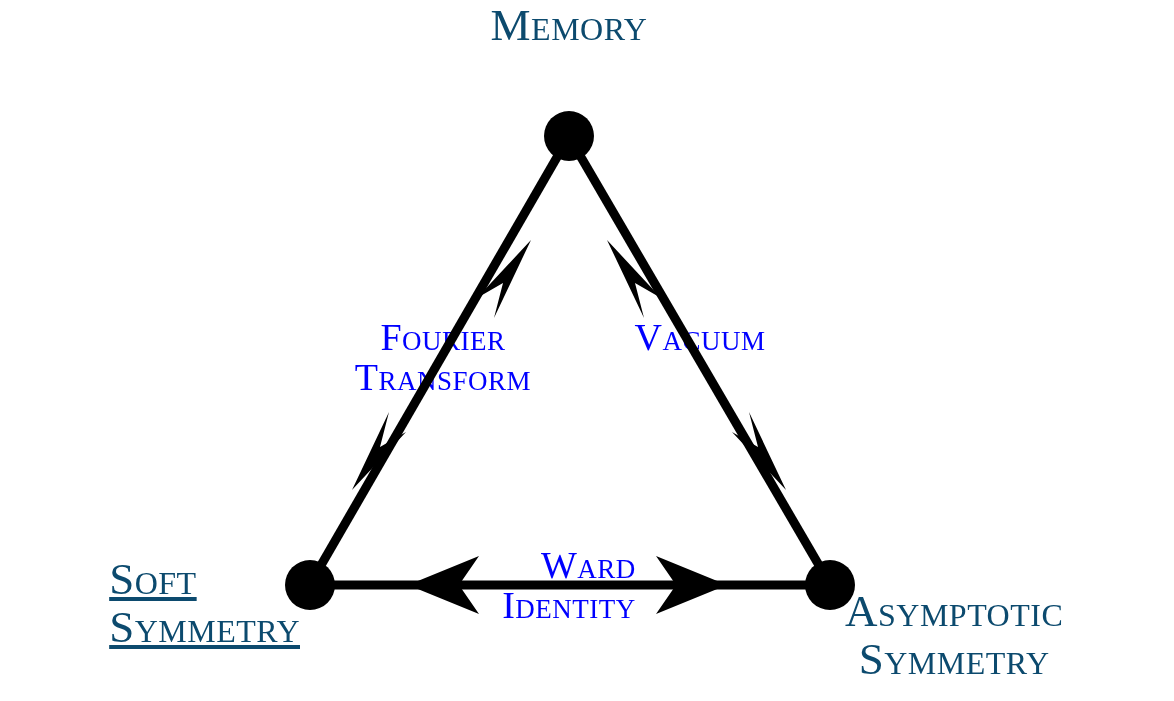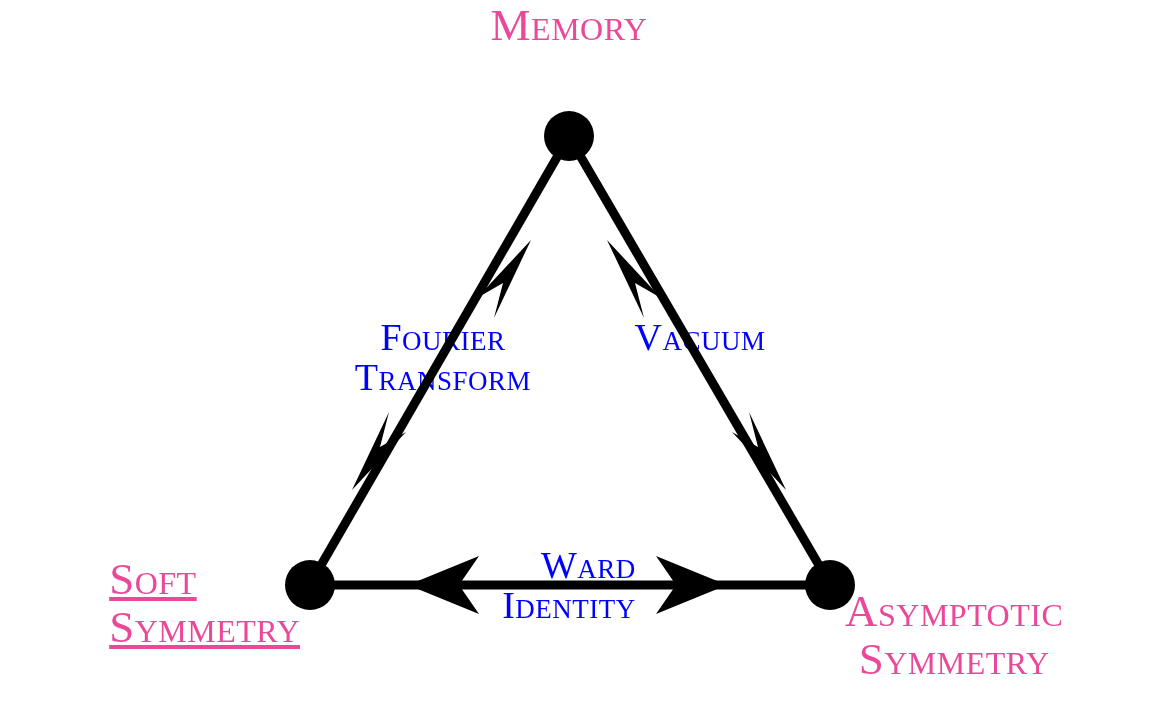--- a/index.html
+++ b/index.html
@@ -30,21 +30,21 @@
   .label {
     position: absolute;
     font-family: "Liberation Serif", "DejaVu Serif", serif;
     font-variant: small-caps;
     font-weight: normal;
     line-height: 1.06;
     white-space: nowrap;
     letter-spacing: 0.5px;
   }
   .vertex-label {
-    color: #ec4899;
+    color: #0c4a6e;
     font-size: 45px;
   }
   .edge-label {
     color: #0000FF;
     font-size: 38px;
   }
   .label .line {
     display: block;
   }
 

